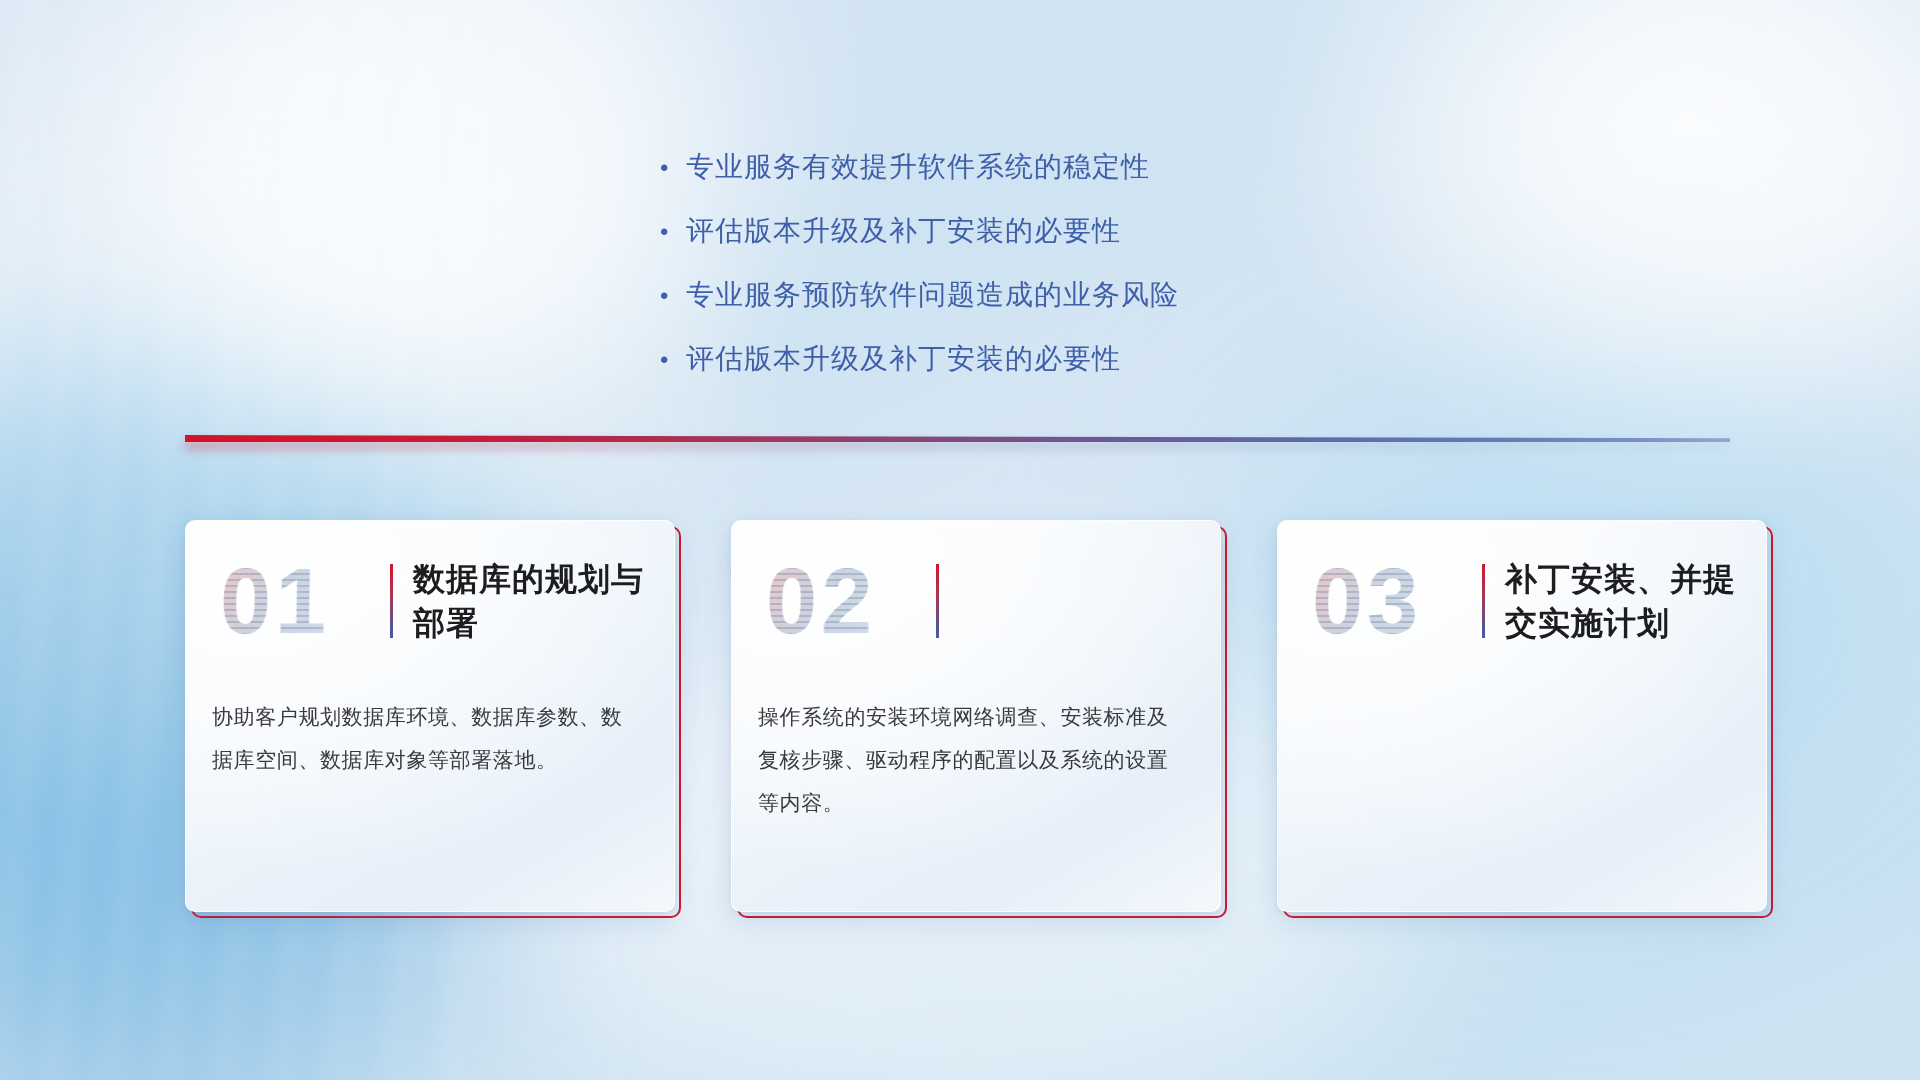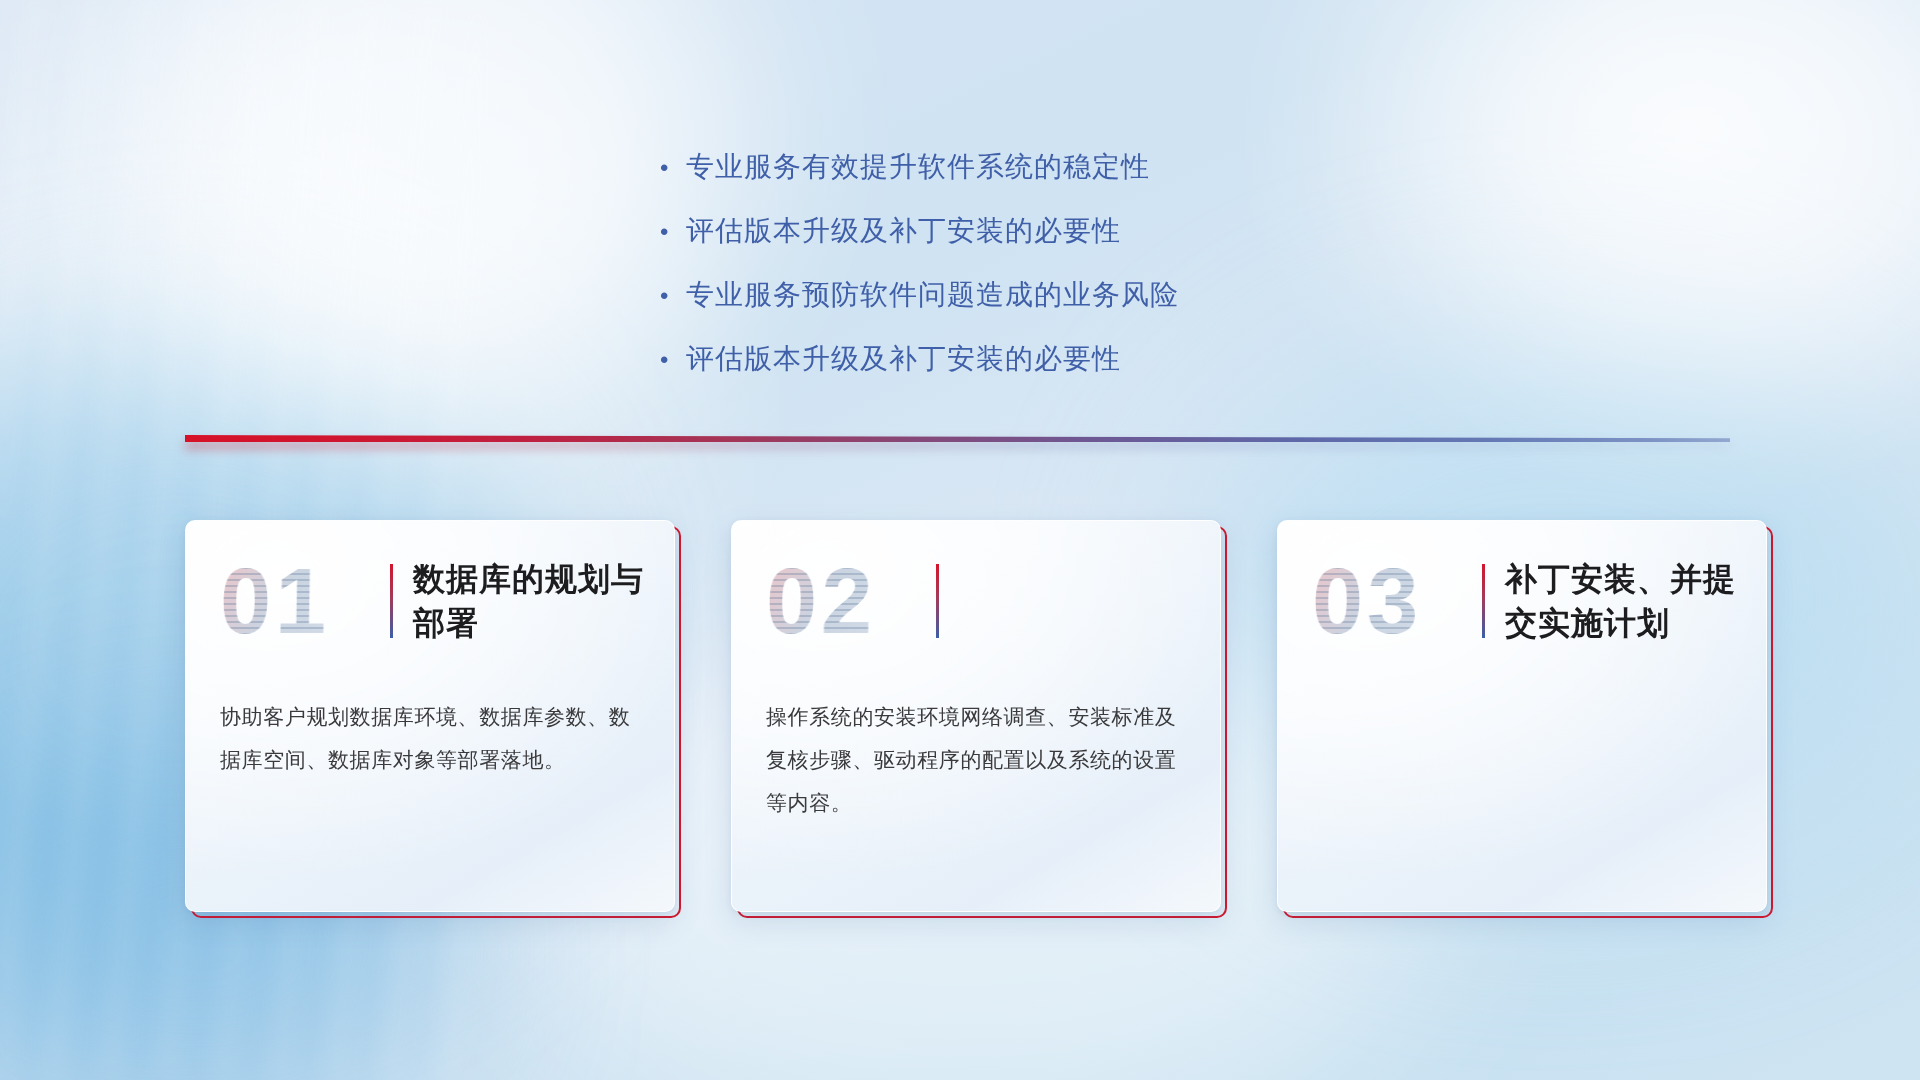--- a/index.html
+++ b/index.html
@@ -171,21 +171,21 @@
   }
   .card-title {
     font-size: 32px;
     line-height: 1.38;
     color: #1d1d1f;
     font-weight: 600;
     letter-spacing: 1px;
     flex: 1 1 auto;
   }
   .card-text {
-    padding: 14px 34px 0 34px;
+    padding: 14px 34px 0 26px;
     font-size: 21px;
     line-height: 2.05;
     color: #3a3a3c;
     letter-spacing: 0.6px;
   }
 </style>
 </head>
 <body>
 
 <div id="slide">

